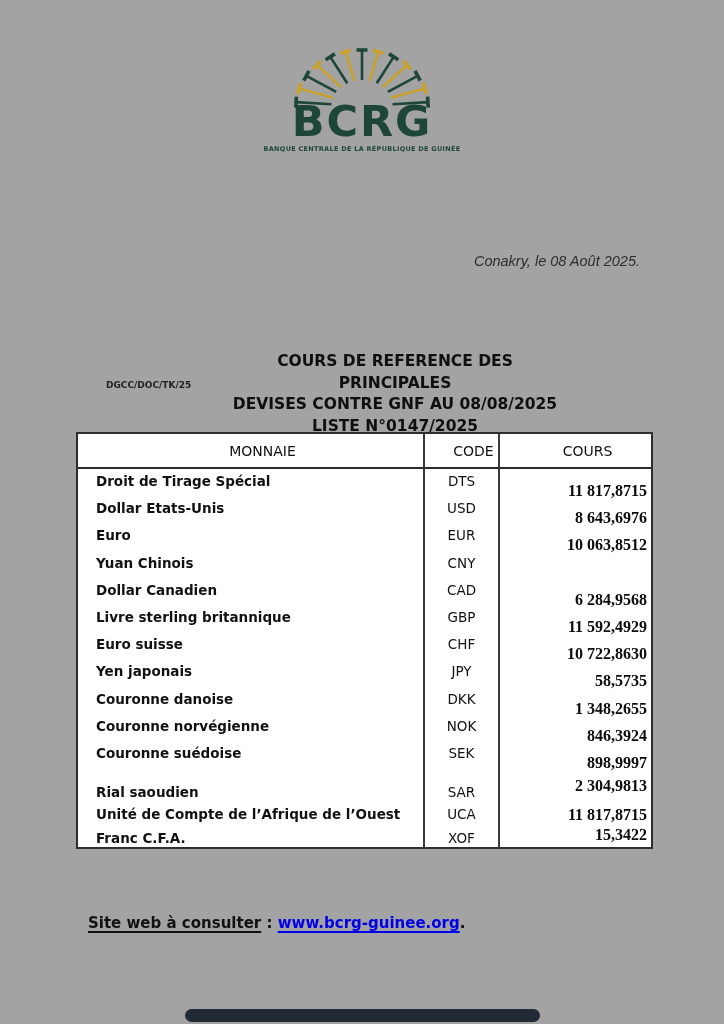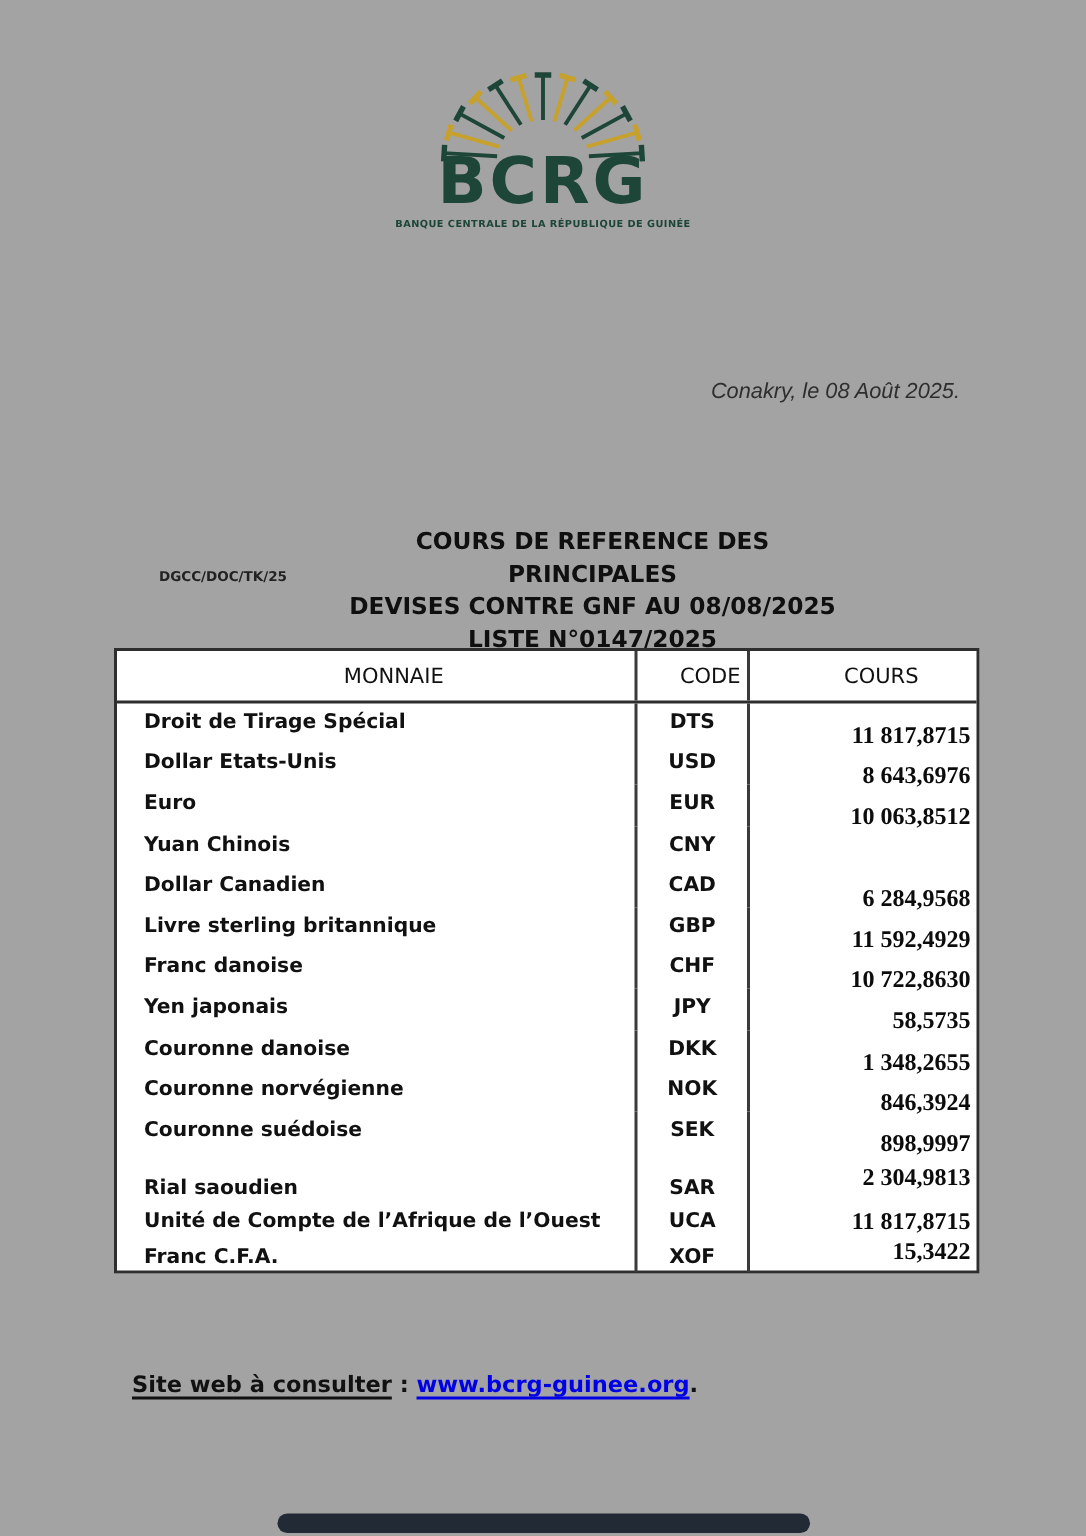--- a/index.html
+++ b/index.html
@@ -43,21 +43,21 @@
     position:absolute;top:432px;left:76px;width:573px;
     border:2px solid #2e2e2e;background:#fff;
   }
   .thead,.row{display:grid;grid-template-columns:345px 77px 151px;}
   .thead{height:33px;border-bottom:2px solid #2e2e2e;}
   .th{padding-top:9px;font-weight:normal;font-size:14px;text-align:center;color:#111;padding-left:24px;}
   .th.c,.cell.c{border-left:2px solid #3a3a3a;border-right:2px solid #3a3a3a;}
   .row{height:27.2px;}
   .cell{padding-top:4px;box-sizing:border-box;height:100%;}
   .cell.m{font-weight:bold;font-size:13.5px;padding-left:18px;white-space:nowrap;color:#111;}
-  .cell.c{font-weight:bold;font-size:13.5px;text-align:center;color:#111;}
+  .cell.c{font-weight:normal;font-size:13.5px;text-align:center;color:#111;}
   .cell.v{text-align:right;padding-right:4px;font-family:"Liberation Serif",serif;
           font-weight:bold;font-size:16px;color:#0c0c0c;white-space:nowrap;}
   .cell.v span{display:inline-block;transform:translateY(9px);}
   .row.r12{height:34px;}
   .row.r12 .m,.row.r12 .c{padding-top:16px;}
   .row.r12 .v span{transform:translateY(5px);}
   .row.r13{height:24px;}
   .row.r13 .v span{transform:translateY(0);}
   .row.r14{height:21px;}
   .row.r14 .v span{transform:translateY(-4px);}
@@ -161,21 +161,21 @@
       <div class="cell v"><span>6 284,9568</span></div>
     </div>
 
     <div class="row r6">
       <div class="cell m">Livre sterling britannique</div>
       <div class="cell c">GBP</div>
       <div class="cell v"><span>11 592,4929</span></div>
     </div>
 
     <div class="row r7">
-      <div class="cell m">Franc danoise</div>
+      <div class="cell m">Euro suisse</div>
       <div class="cell c">CHF</div>
       <div class="cell v"><span>10 722,8630</span></div>
     </div>
 
     <div class="row r8">
       <div class="cell m">Yen japonais</div>
       <div class="cell c">JPY</div>
       <div class="cell v"><span>58,5735</span></div>
     </div>
 

